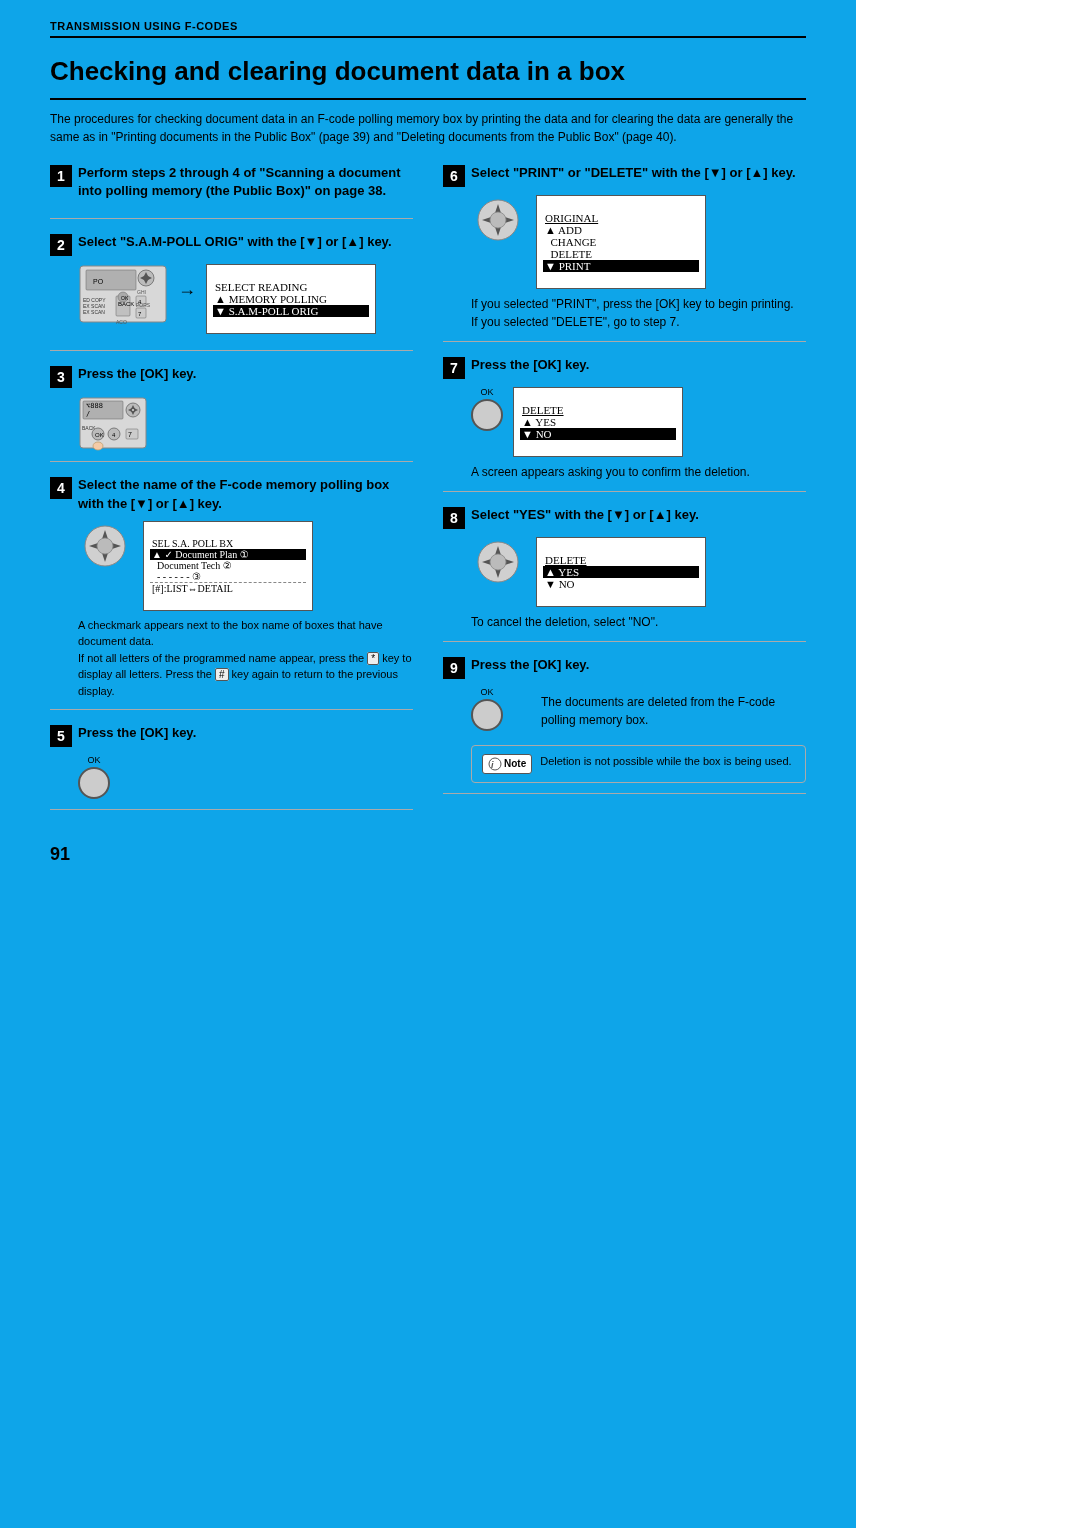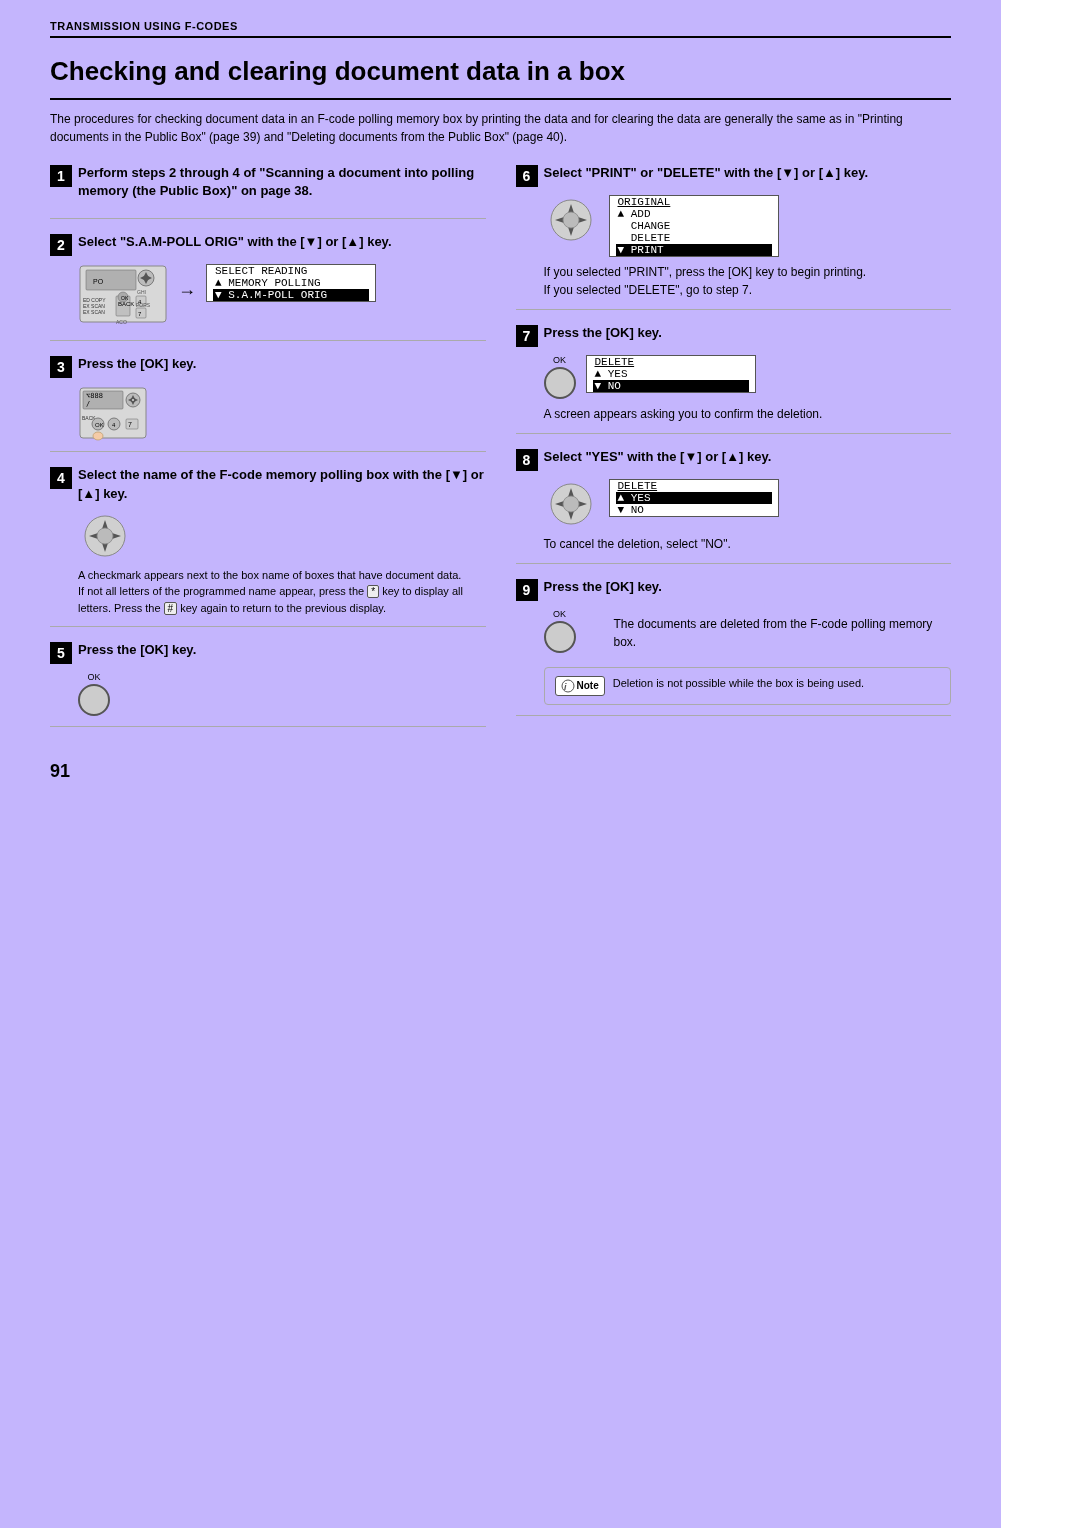--- a/index.html
+++ b/index.html
@@ -6,23 +6,23 @@
     body {
       font-family: Arial, Helvetica, sans-serif;
       font-size: 13px;
       background: #fff;
       color: #000;
       width: 1080px;
       min-height: 1528px;
       padding: 0;
     }
     .page {
-      width: 1001px;
+      width: 856px;
       min-height: 1528px;
-      background: #c4b5fd;
+      background: #0ea5e9;
       padding: 20px 50px 40px 50px;
     }
     .top-header {
       font-size: 11px;
       font-weight: bold;
       border-bottom: 2px solid #000;
       padding-bottom: 4px;
       margin-bottom: 18px;
       letter-spacing: 0.5px;
     }
@@ -71,23 +71,23 @@
     .step-title {
       font-weight: bold;
       font-size: 13px;
       line-height: 1.4;
     }
     .step-content {
       margin-left: 28px;
     }
     .screen-box {
       border: 1px solid #555;
-      font-family: Liberation Mono, monospace;
+      font-family: Liberation Serif, serif;
       font-size: 11px;
-      padding: 0 6px;
+      padding: 16px 6px;
       background: #fff;
       display: inline-block;
       min-width: 170px;
     }
     .screen-box .highlight {
       background: #000;
       color: #fff;
       display: block;
       padding: 0 2px;
     }
@@ -285,20 +285,27 @@
             <div style="display:flex;flex-direction:column;align-items:center;">
               <svg width="55" height="50">
                 <circle cx="27" cy="25" r="20" fill="#d0d0d0" stroke="#888" stroke-width="1"></circle>
                 <polygon points="27,9 30,18 24,18" fill="#555"></polygon>
                 <polygon points="27,41 30,32 24,32" fill="#555"></polygon>
                 <polygon points="11,25 20,22 20,28" fill="#555"></polygon>
                 <polygon points="43,25 34,22 34,28" fill="#555"></polygon>
                 <circle cx="27" cy="25" r="8" fill="#bbb" stroke="#888" stroke-width="0.8"></circle>
               </svg>
             </div>
+            <div class="screen-box" style="font-size:10px;">
+              <span class="normal">SEL S.A. POLL BX</span>
+              <span class="highlight">▲ ✓ Document Plan  ①</span>
+              <span class="normal">&nbsp; Document Tech  ②</span>
+              <span class="normal">&nbsp; - - - - - -     ③</span>
+              <span class="normal" style="border-top:1px dashed #888;display:block;">[#]:LIST⇔DETAIL</span>
+            </div>
           </div>
           <div class="step-note" style="font-size:11px;margin-top:6px;">
             A checkmark appears next to the box name of boxes that have document data.<br>
             If not all letters of the programmed name appear, press the <span class="inline-kbd">*</span> key to display all letters. Press the <span class="inline-kbd">#</span> key again to return to the previous display.
           </div>
         </div>
       </div>
 
       <div class="step-block">
         <div class="step-header">

